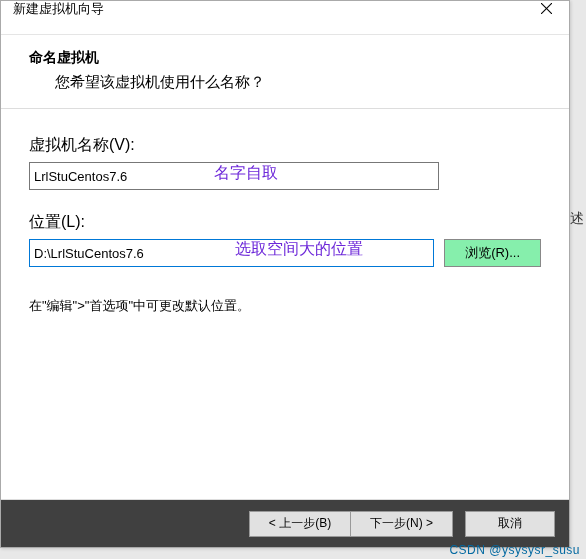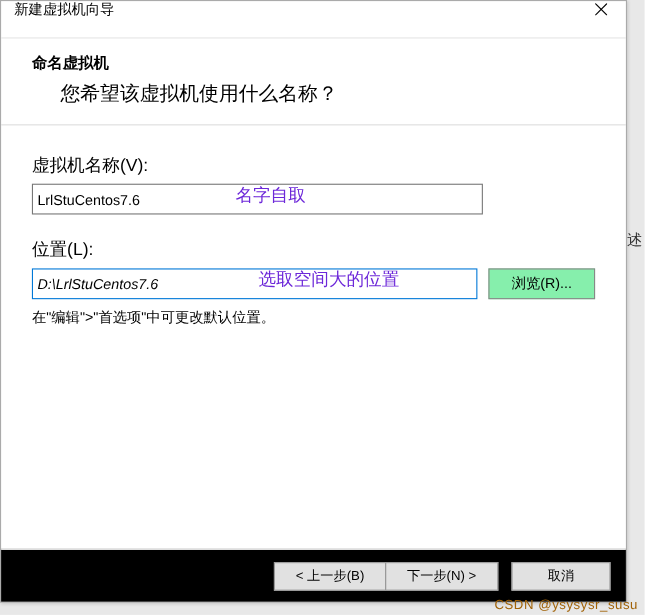--- a/index.html
+++ b/index.html
@@ -34,37 +34,37 @@
       width: 46px; height: 32px;
       display: flex; align-items: center; justify-content: center;
       font-size: 15px;
     }
     .close-btn svg { width: 11px; height: 11px; stroke: #000; stroke-width: 1; }
     .header-section {
       padding: 14px 20px 16px 28px;
       border-bottom: 1px solid #ddd;
     }
     .header-title { font-weight: bold; font-size: 14px; margin-bottom: 6px; }
-    .header-subtitle { font-size: 18px; padding-left: 26px; }
+    .header-subtitle { font-size: 15px; padding-left: 26px; }
     .content {
       padding: 26px 28px 10px 28px;
     }
     .field-label { font-size: 16px; margin-bottom: 6px; display: block; }
     .text-input {
       width: 410px;
       height: 28px;
       border: 1px solid #777;
       padding: 3px 4px;
       font-size: 13px;
       font-family: inherit;
       outline: none;
     }
-    .text-input.focused { border: 1px solid #0078d7; font-style: italic; }
+    .text-input.focused { border: 1px solid #0078d7; }
     .name-group { margin-bottom: 22px; position: relative; }
-    .loc-group { margin-bottom: 8px; position: relative; }
+    .loc-group { margin-bottom: 30px; position: relative; }
     .loc-row { display: flex; gap: 10px; align-items: center; }
     .browse-btn {
       width: 98px; height: 28px;
       border: 1px solid #888;
       background: #86efac;
       font-size: 13px;
       font-family: inherit;
       cursor: pointer;
     }
     .hint-text { font-size: 13px; margin-top: 6px; }
@@ -74,21 +74,21 @@
       font-size: 16px;
       pointer-events: none;
     }
     .anno1 { left: 185px; top: 28px; }
     .anno2 { left: 206px; top: 27px; }
     .footer {
       position: absolute;
       bottom: 0; left: 0; right: 0;
       height: 48px;
       border-top: 1px solid #ddd;
-      background: #000000;
+      background: #404040;
       display: flex;
       justify-content: flex-end;
       align-items: center;
       gap: 0;
       padding-right: 14px;
     }
     .footer-btn {
       height: 26px;
       border: 1px solid #999;
       background: #e1e1e1;
@@ -102,21 +102,21 @@
     .footer-btn.next { min-width: 102px; border-left: none; }
     .footer-btn.cancel { min-width: 90px; margin-left: 12px; text-align: center; }
     .outside-text {
       position: absolute; right: 2px; top: 210px;
       font-size: 14px; color: #333;
     }
     .watermark {
       position: absolute;
       right: 6px; bottom: 2px;
       font-size: 12px;
-      color: #a16207;
+      color: #0369a1;
       letter-spacing: 0.5px;
       margin-top: 44px;
     }
   </style>
 </head>
 <body>
 
 <div class="dialog">
 
   <div class="titlebar">

